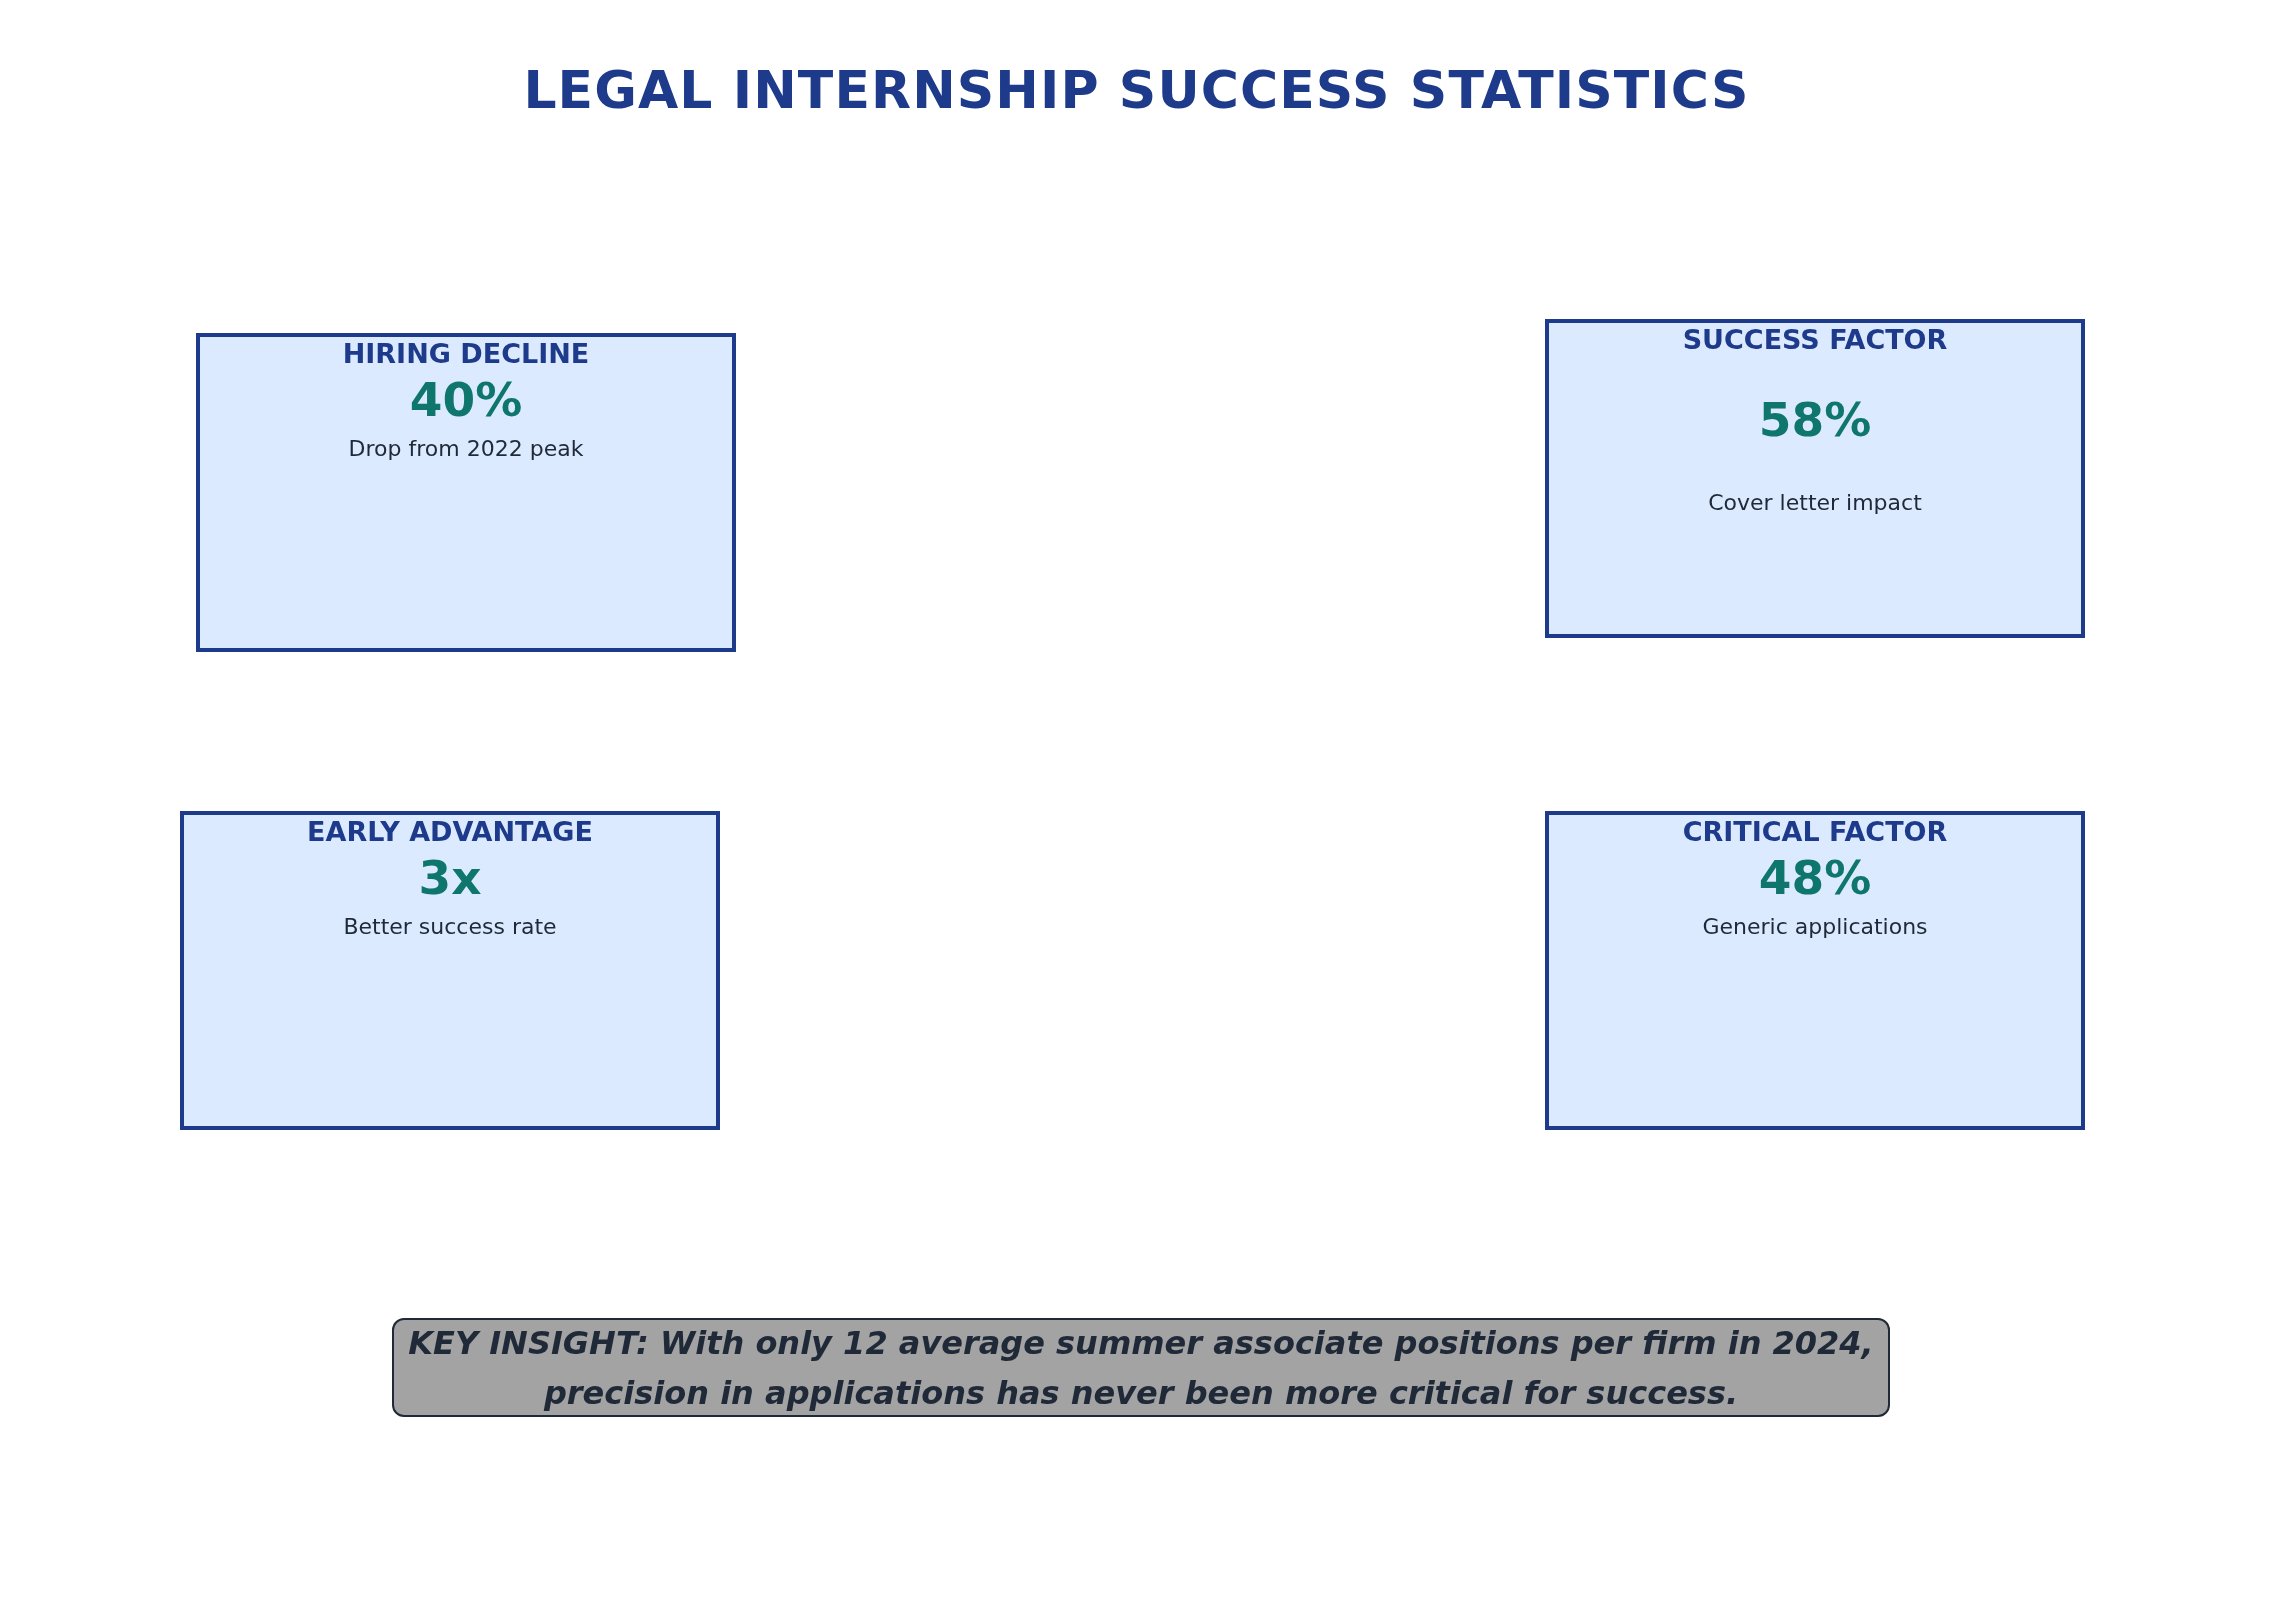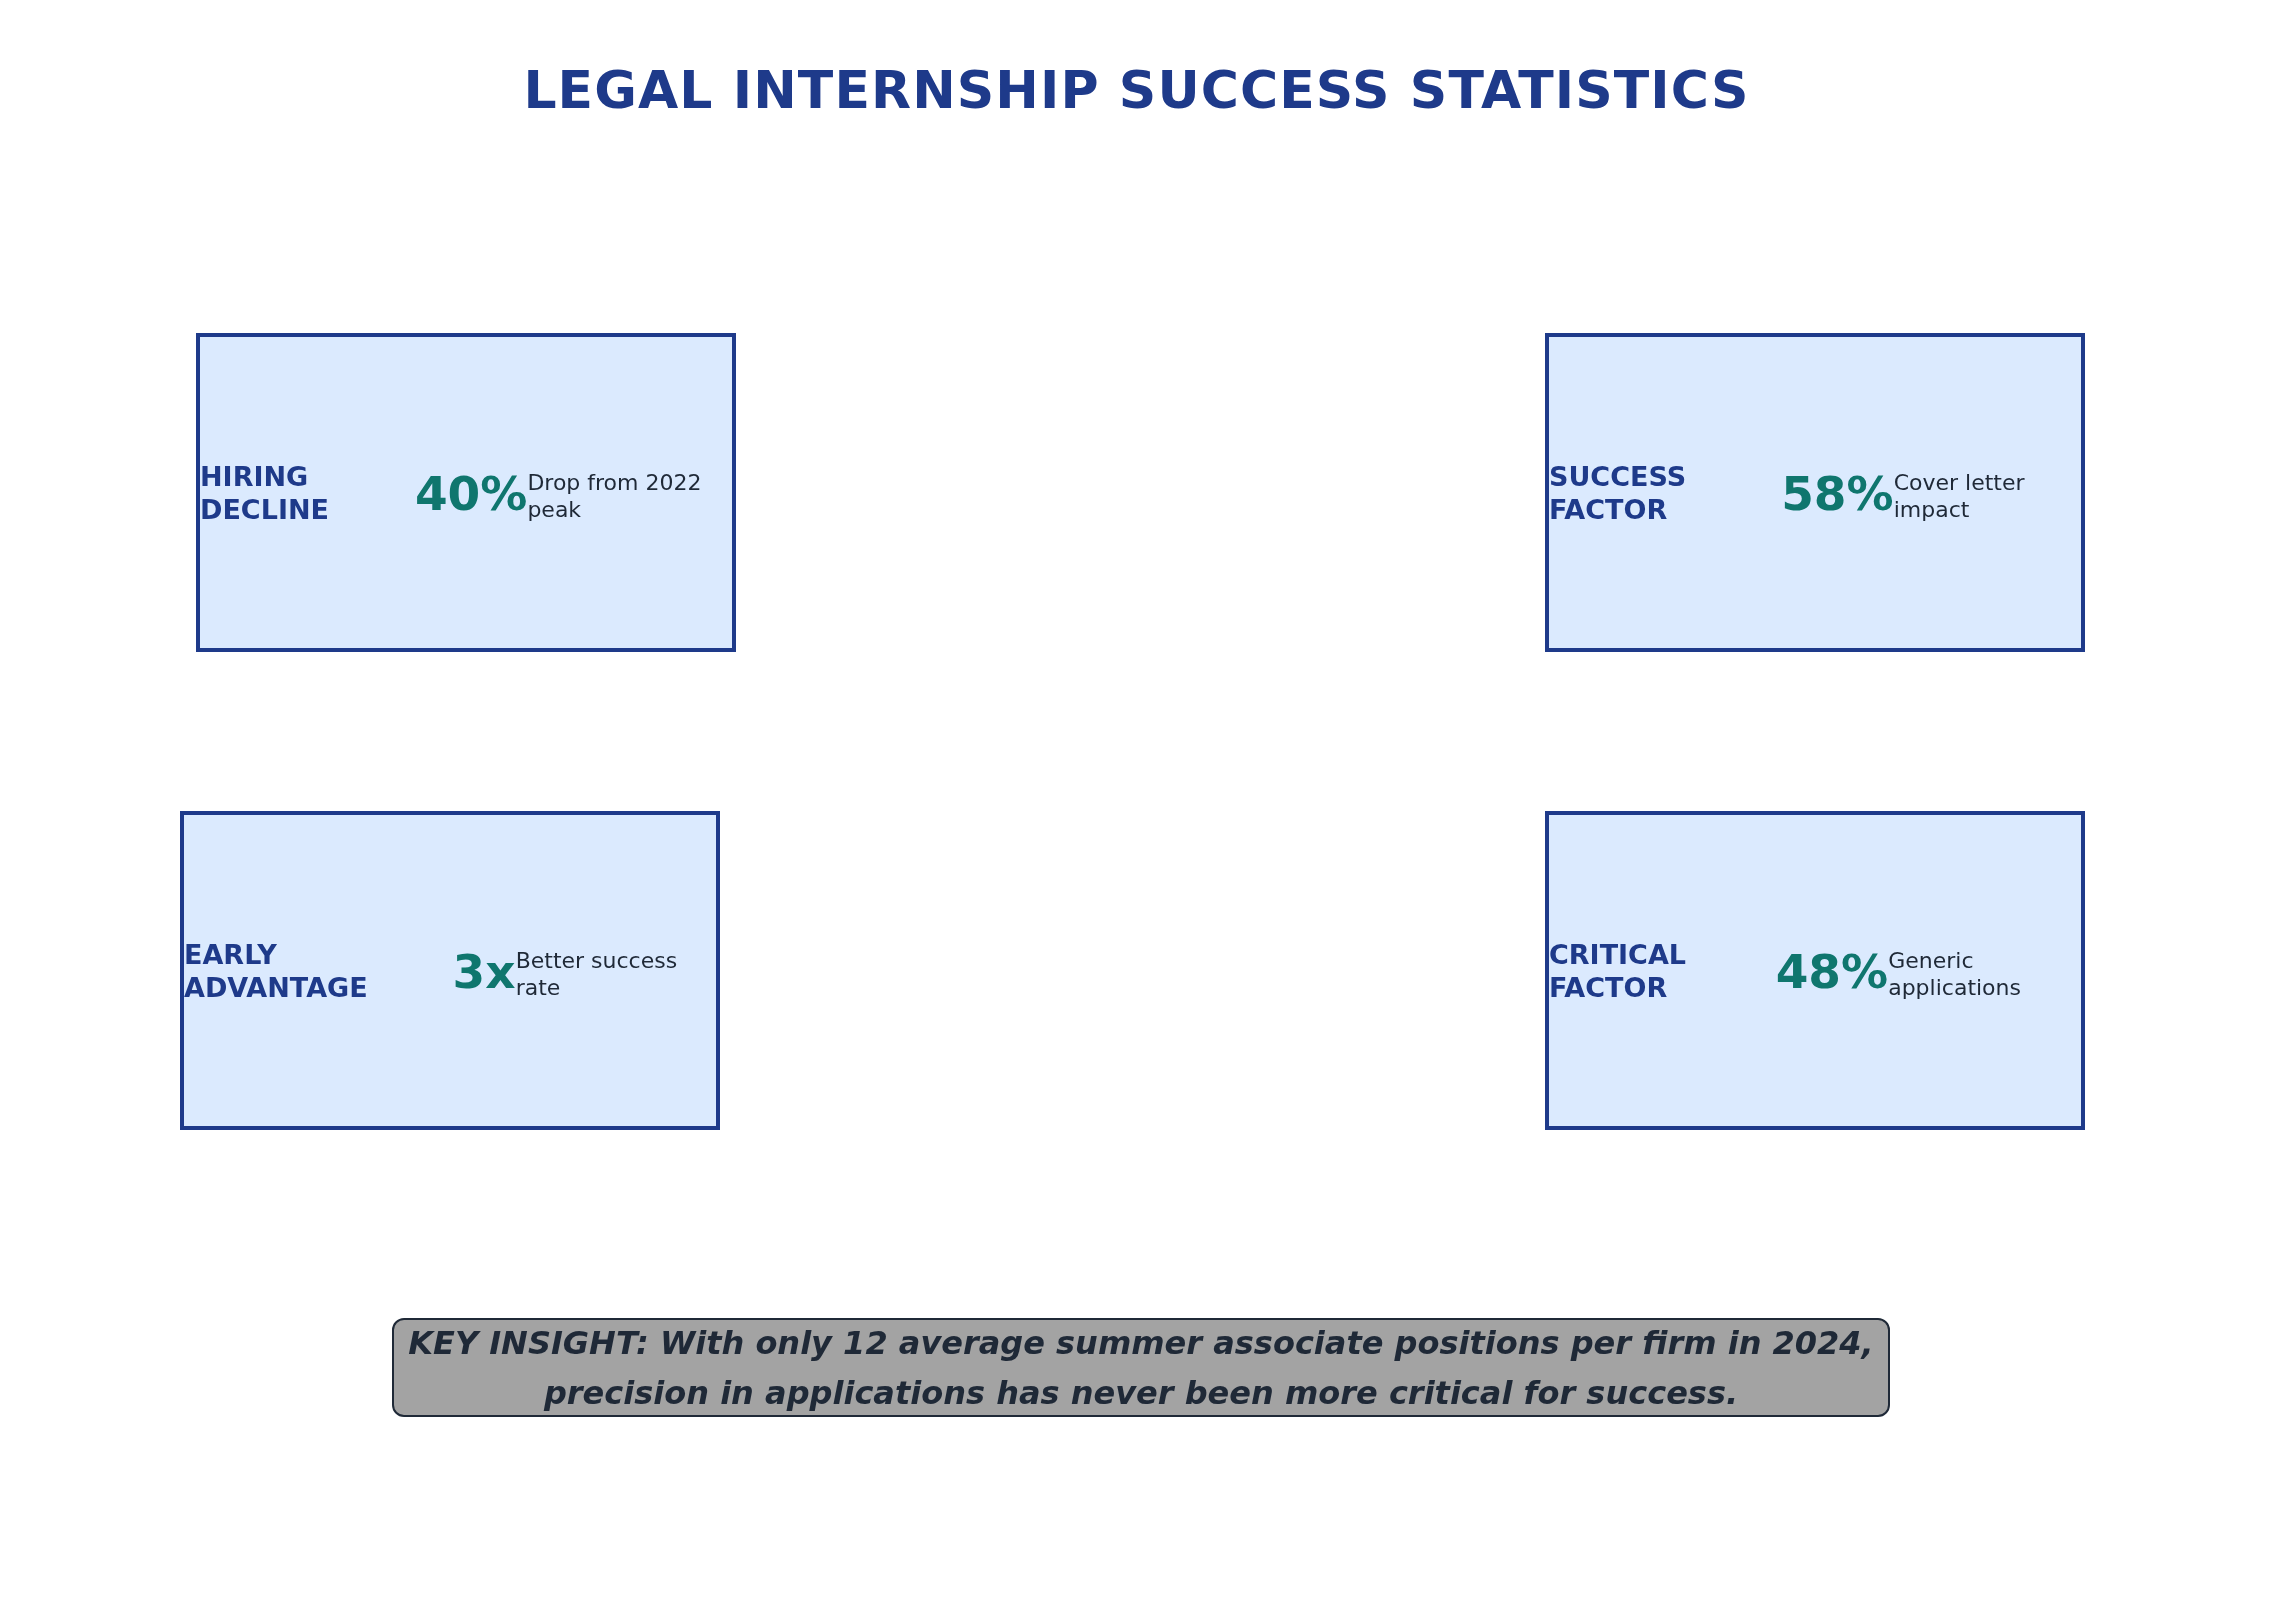--- a/index.html
+++ b/index.html
@@ -7,27 +7,27 @@
       width: 2273px; height: 1617px; background: #ffffff; position: relative; overflow: hidden;
       font-family: "DejaVu Sans", sans-serif;
     }
     .title {
       position: absolute; left: 0; right: 0; top: 60px; text-align: center;
       font-size: 52px; font-weight: bold; color: #1e3a8a; letter-spacing: 1.1px;
     }
     .card {
       position: absolute; width: 540px; height: 319px; box-sizing: border-box;
       background: #dbeafe; border: 4.4px solid #1e3a8a;
-      display: flex; flex-direction: row; align-items: center; 
+      display: flex; flex-direction: column; align-items: center; 
     }
     .card-label { font-size: 27px; font-weight: bold; color: #1e3a8a; line-height: 33px; }
     .card-value { font-size: 47px; font-weight: bold; color: #0f766e; line-height: 55px; margin-top: 2.2px; }
     .card-desc { font-size: 22px; color: #1f2937; line-height: 27px; margin-top: 7.6px; }
     #c1 { left: 196px; top: 333px; }
-    #c2 { left: 1545px; top: 333px; }
+    #c2 { left: 1545px; top: 319px; gap: 34px; }
     #c3 { left: 180px; top: 811px; }
     #c4 { left: 1545px; top: 811px; }
     .insight {
       position: absolute; left: 392px; top: 1318px; width: 1498px; height: 99px; box-sizing: border-box;
       background: #a3a3a3; border: 2.2px solid #1f2937; border-radius: 12px;
       display: flex; align-items: center; justify-content: center; text-align: center;
       font-size: 32px; font-weight: bold; font-style: italic; color: #1f2937; line-height: 50px;
     }
   </style>
 </head>

